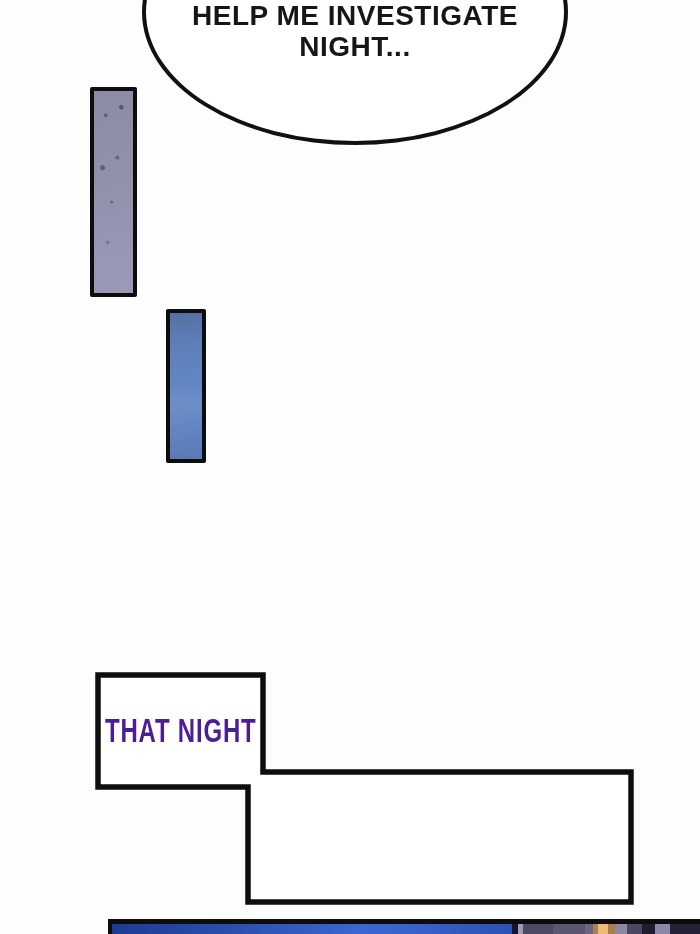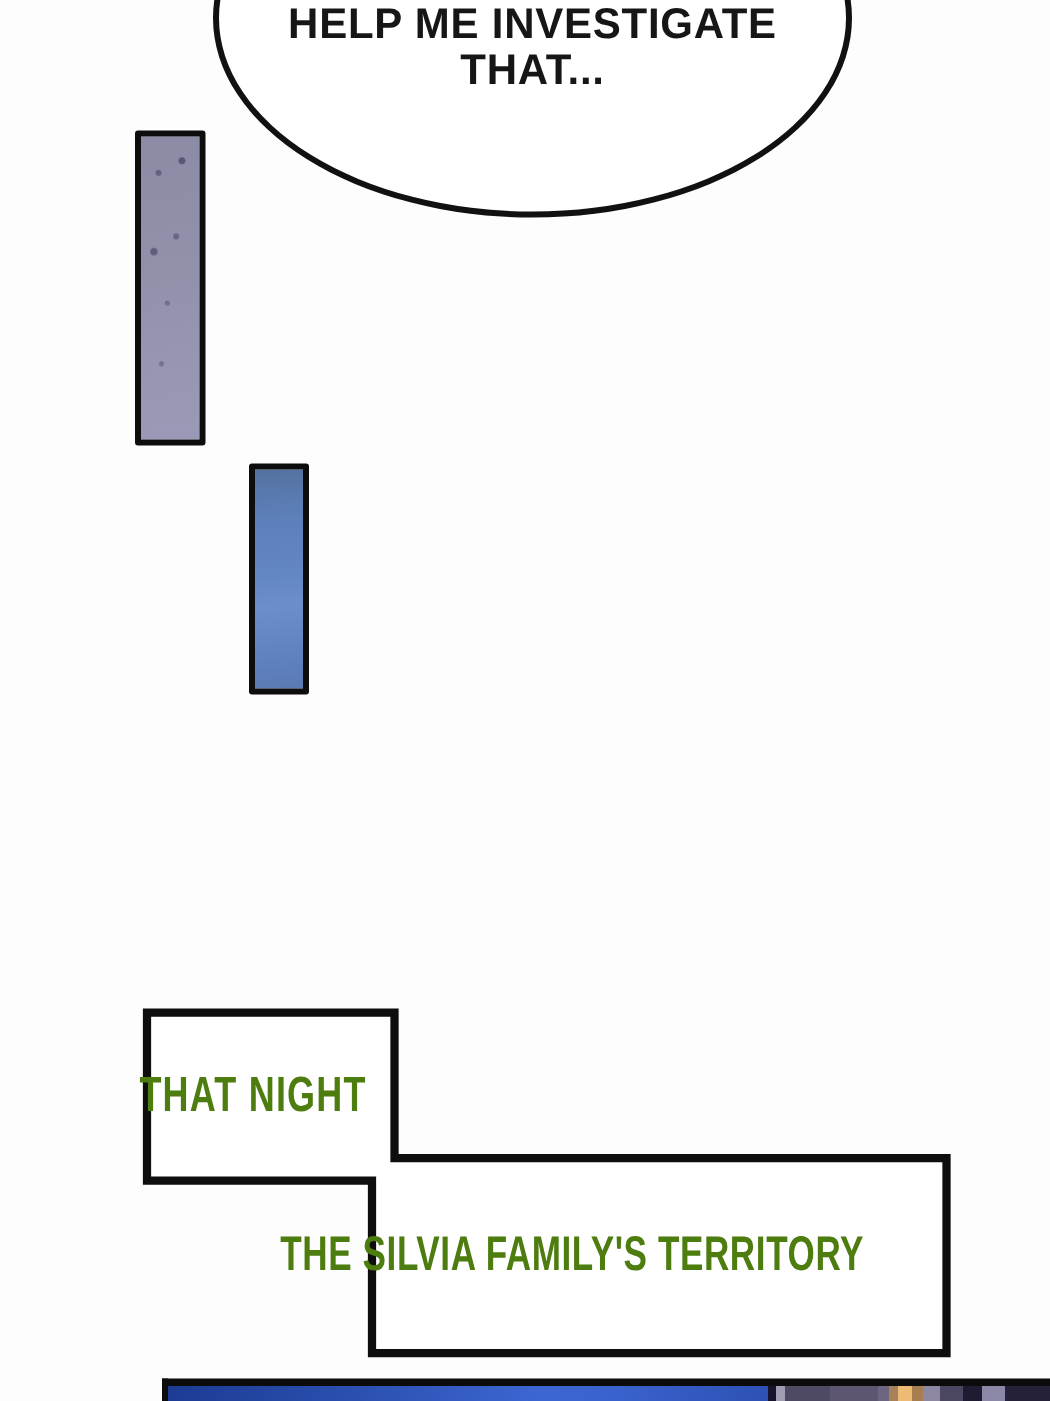--- a/index.html
+++ b/index.html
@@ -66,22 +66,22 @@
   
   .captions-svg {
     position: absolute;
     left: 0; top: 0;
     width: 700px; height: 934px;
   }
   .cap {
     position: absolute;
     display: flex;
     align-items: center;
-    justify-content: flex-end;
-    color: #4d7c0f;
+    justify-content: center;
+    color: #4c1d95;
     font-weight: bold;
     white-space: nowrap;
   }
   .cap-inner {
     font-size: 30px;
     letter-spacing: 1px;
     transform: scale(0.8, 1.1);
   }
   .cap1 { left: 98px;  top: 678px; width: 165px; height: 106px; }
   .cap2 { left: 251px; top: 775px; width: 380px; height: 124px; }
@@ -120,35 +120,32 @@
   }
 </style>
 </head>
 <body>
 
 <div class="page">
 
   <div class="bubble"></div>
   <div class="bubble-text">
     <div>HELP ME INVESTIGATE</div>
-    <div>THAT...</div>
+    <div>NIGHT...</div>
   </div>
 
   <div class="panel panel1"></div>
   <div class="panel panel2"></div>
 
   <svg class="captions-svg" viewBox="0 0 700 934" xmlns="http://www.w3.org/2000/svg">
     <path d="M 98,675 L 263,675 L 263,772 L 631,772 L 631,902 L 248,902 L 248,787 L 98,787 Z" fill="#ffffff" stroke="#0e0e0e" stroke-width="5.5" stroke-linejoin="miter"></path>
   </svg>
 
   <div class="cap cap1">
     <span class="cap-inner">THAT NIGHT</span>
   </div>
-  <div class="cap cap2">
-    <span class="cap-inner">THE SILVIA FAMILY'S TERRITORY</span>
-  </div>
 
   <div class="bottom-panel">
     <div class="bp-sky"></div>
     <div class="bp-city"></div>
   </div>
 
 </div>
 
 </body></html>

